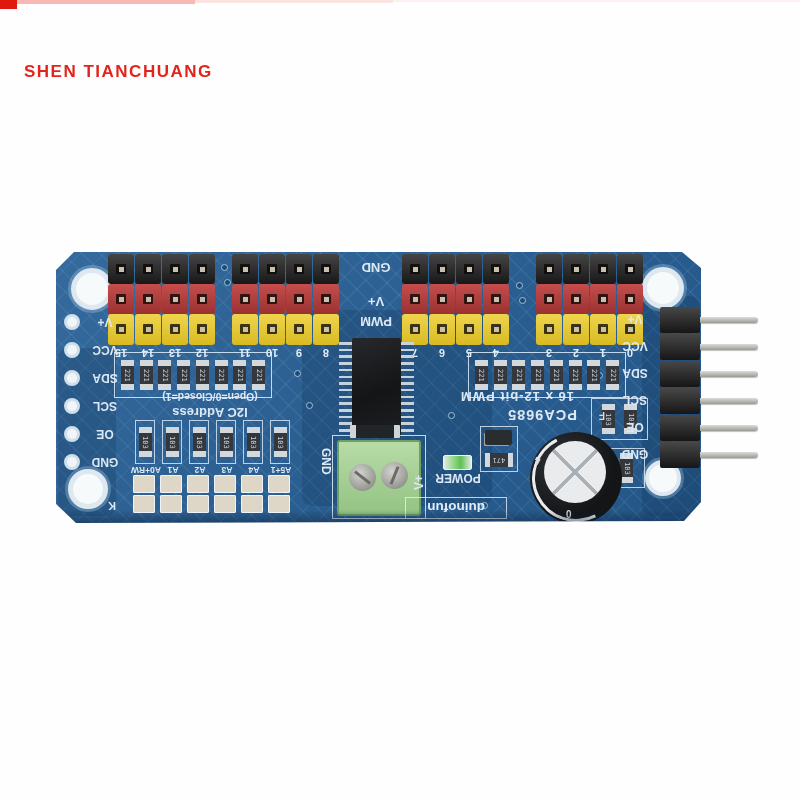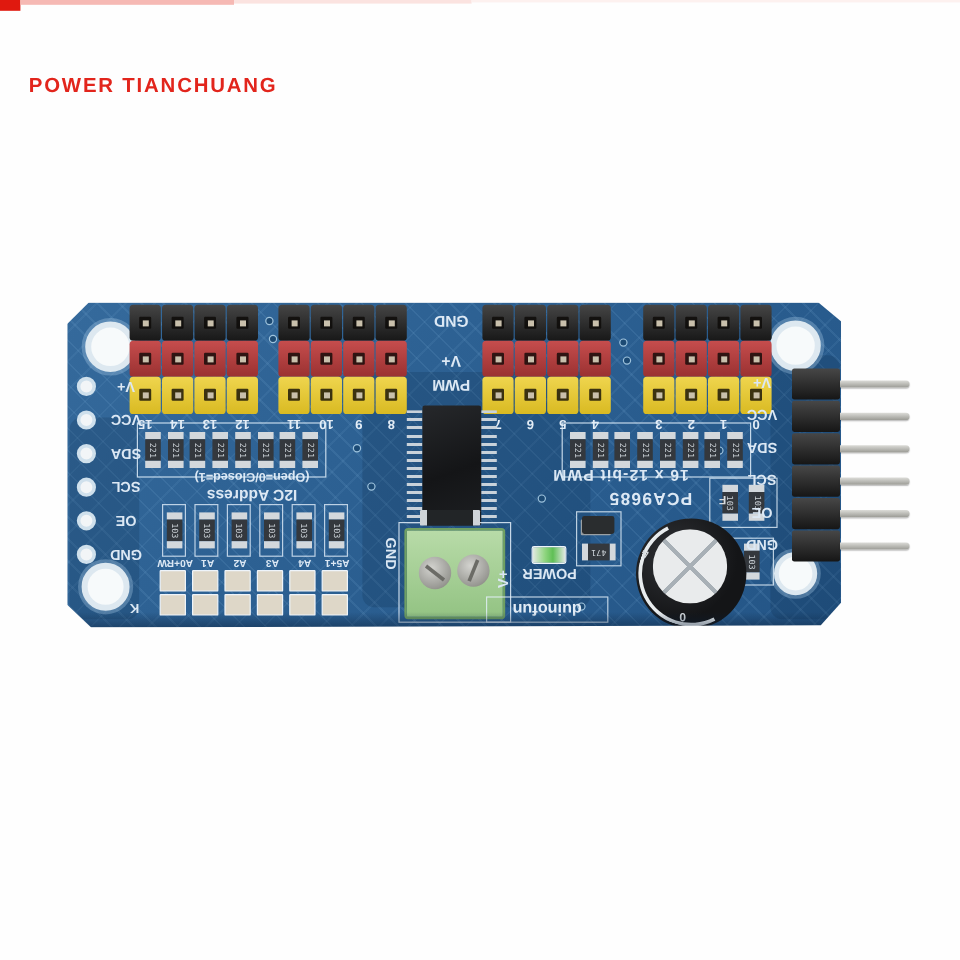--- a/index.html
+++ b/index.html
@@ -116,21 +116,21 @@
 .rpin{left:40px;top:10px;width:58px;height:6px;background:linear-gradient(#dcdcd8,#9b9b95);border-radius:0 3px 3px 0;box-shadow:0 1px 1px rgba(0,0,0,.25)}
 .rlabel{left:-46px;top:5px;width:42px;font-size:12px;font-weight:bold;color:#dce8f4;text-align:center;transform:rotate(180deg)}
 </style>
 </head>
 <body>
 
 <div id="corner-red" class="abs"></div>
 <div id="pink1" class="abs"></div>
 <div id="pink2" class="abs"></div>
 <div id="pink3" class="abs"></div>
-<div id="watermark" class="abs">POWER TIANCHUANG</div>
+<div id="watermark" class="abs">SHEN TIANCHUANG</div>
 
 <div id="board" class="abs">
   <div id="traces" class="abs"></div>
   <div id="patch1" class="abs patch"></div>
   <div id="patch2" class="abs patch"></div>
   <div id="patch3" class="abs patch"></div>
 
   <div id="mh-tl" class="abs mhole"></div>
   <div id="mh-bl" class="abs mhole"></div>
   <div id="mh-tr" class="abs mhole"></div>

